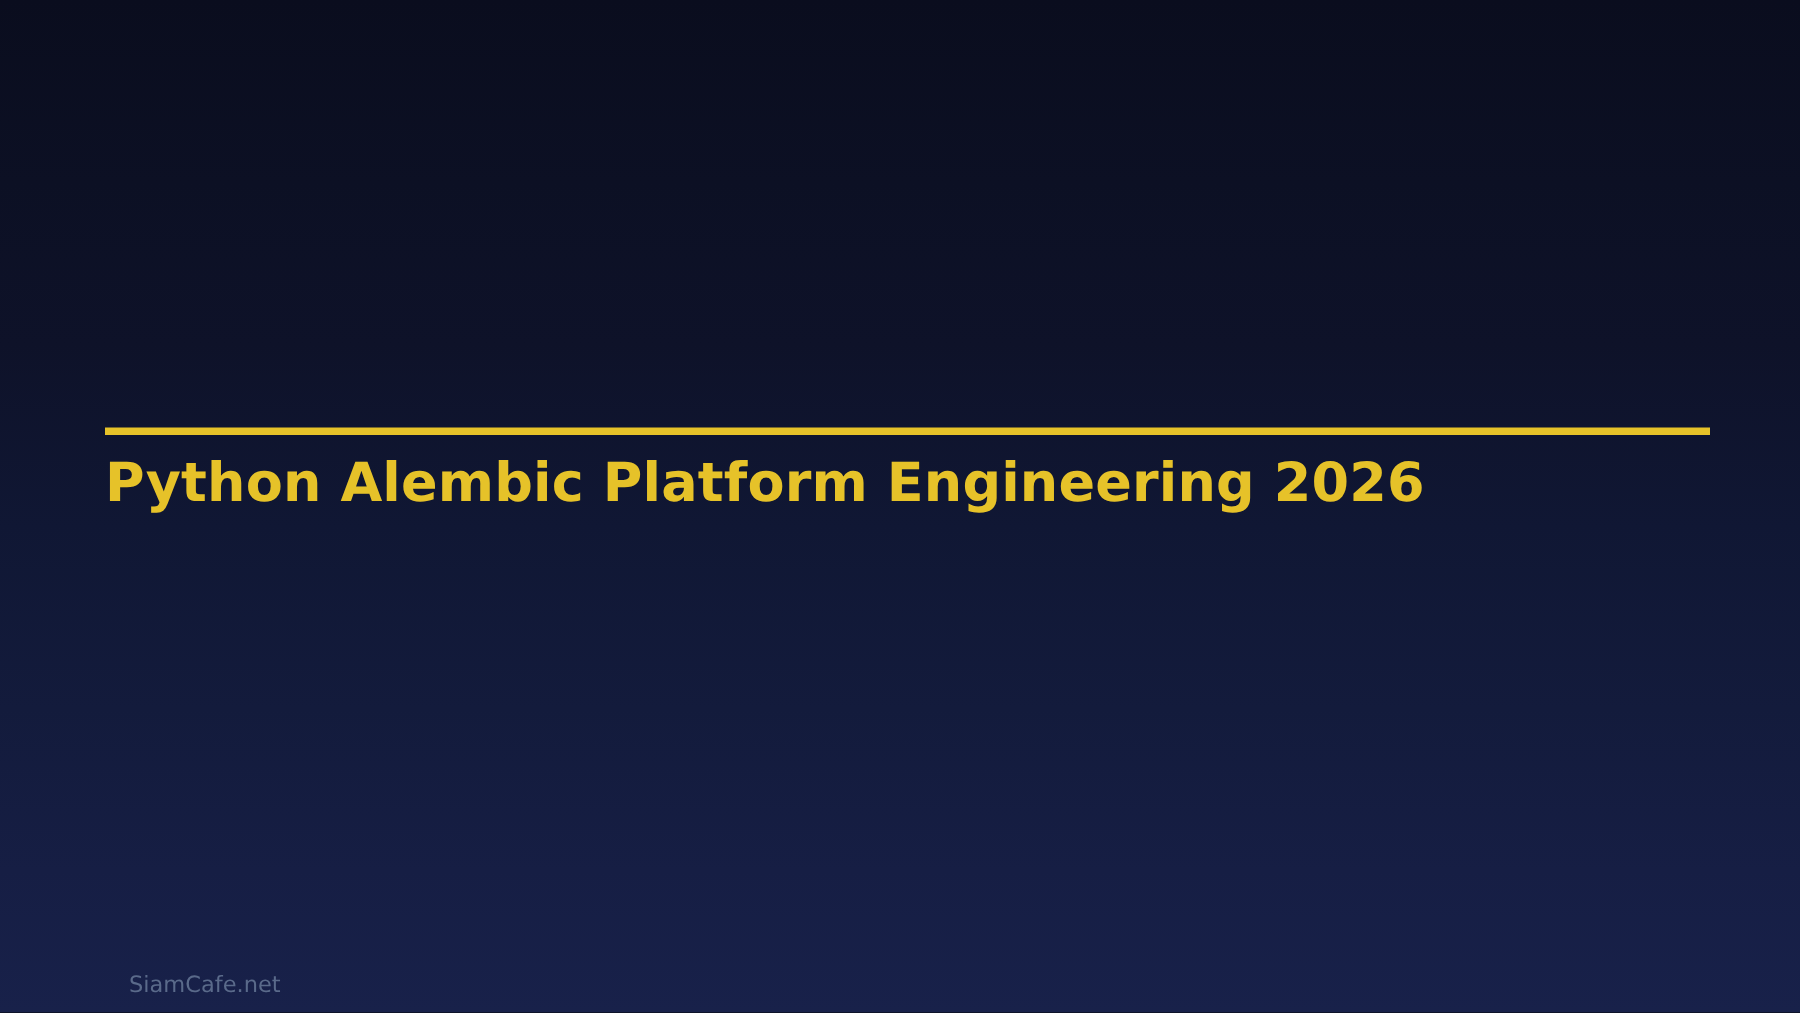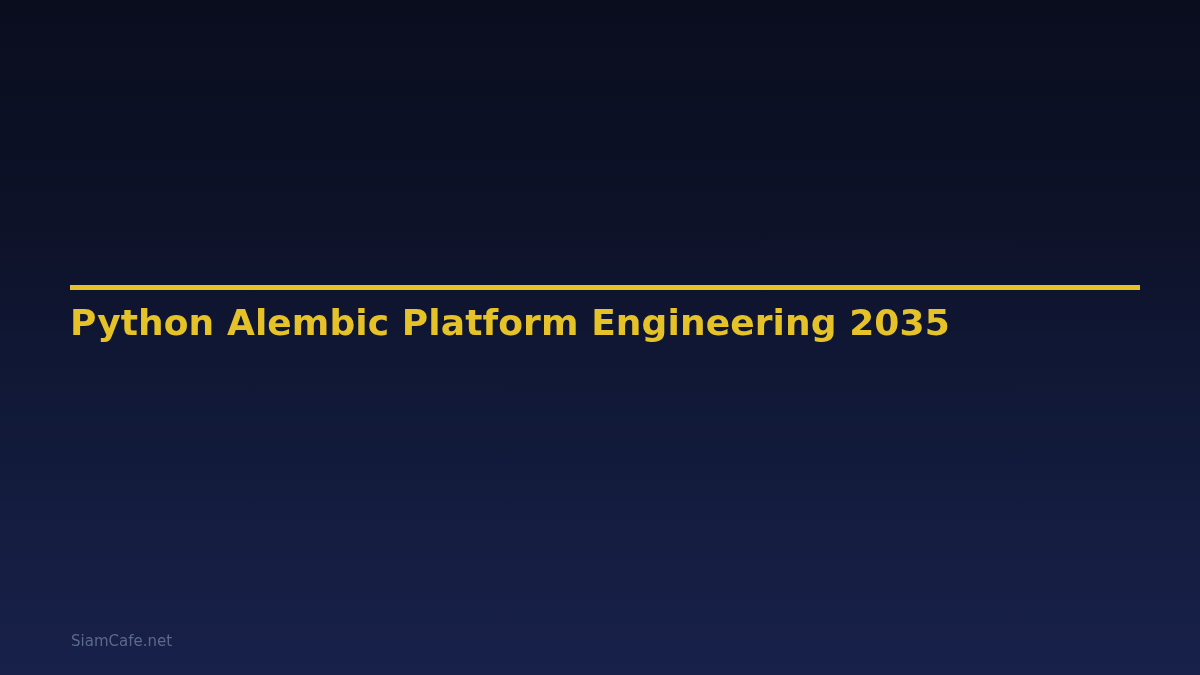--- a/index.html
+++ b/index.html
@@ -51,32 +51,32 @@
     letter-spacing: 0.1px;
     color: #e6c229;
     white-space: nowrap;
   }
 
   
   .footer-label {
     position: absolute;
     left: 70px;
     top: 630px;
-    margin: 1px;
+    margin: 16px;
     font-size: 15px;
     font-weight: 400;
     line-height: 20px;
     color: #5a6a8a;
     white-space: nowrap;
   }
 </style>
 </head>
 <body>
 
 <div class="slide">
 
   <div class="accent-rule"></div>
 
-  <h1 class="slide-title">Python Alembic Platform Engineering 2035</h1>
+  <h1 class="slide-title">Python Alembic Platform Engineering 2026</h1>
 
   <div class="footer-label">SiamCafe.net</div>
 
 </div>
 
 </body></html>

